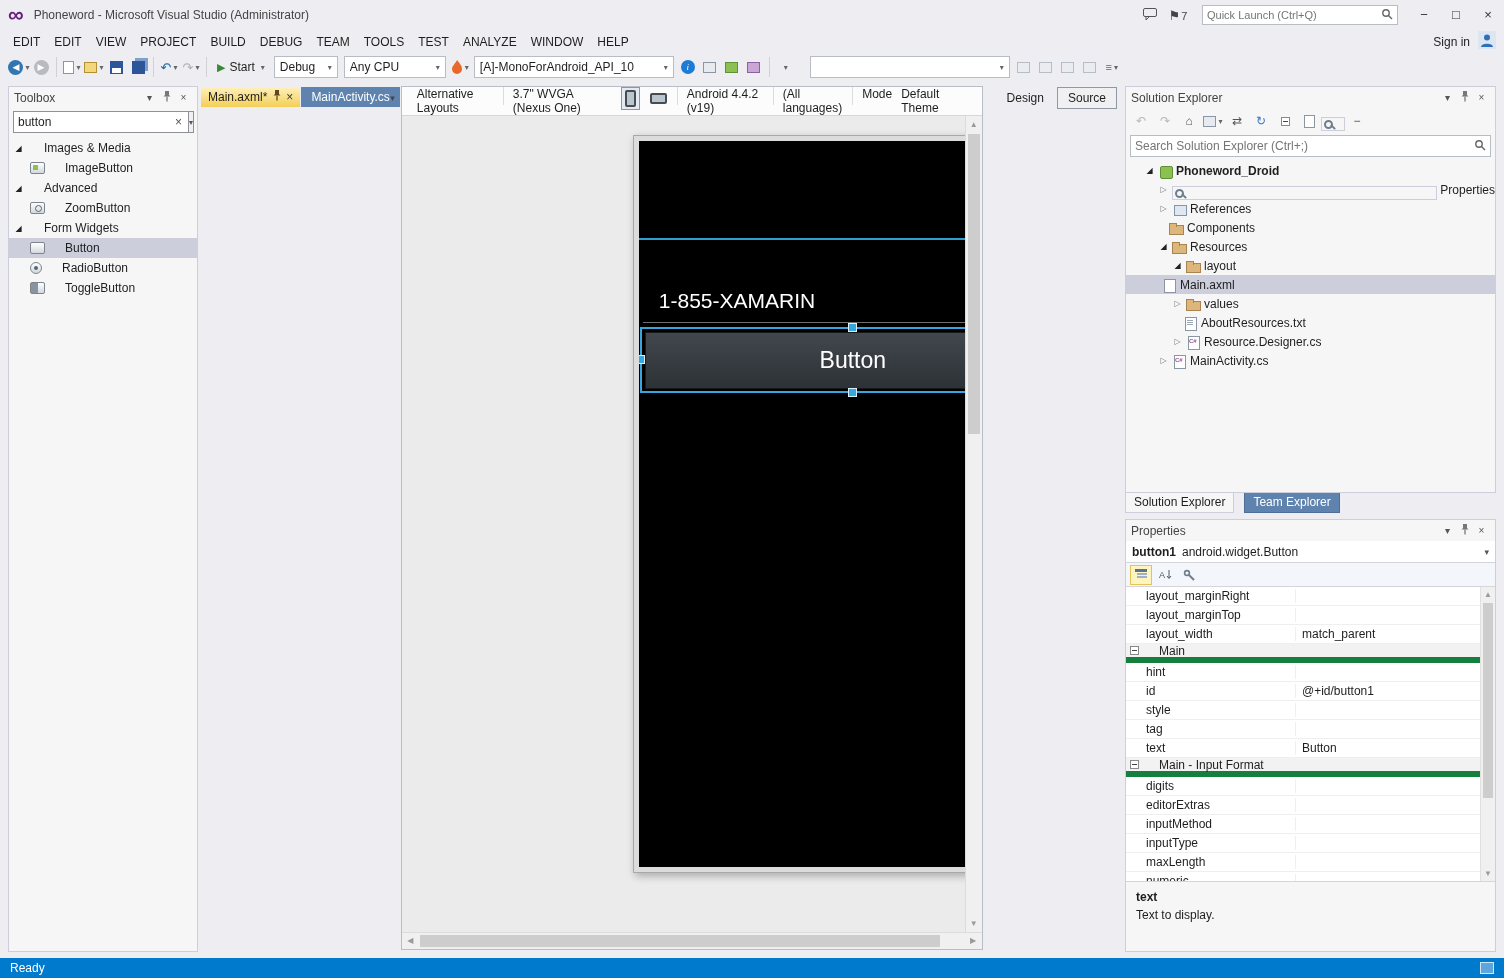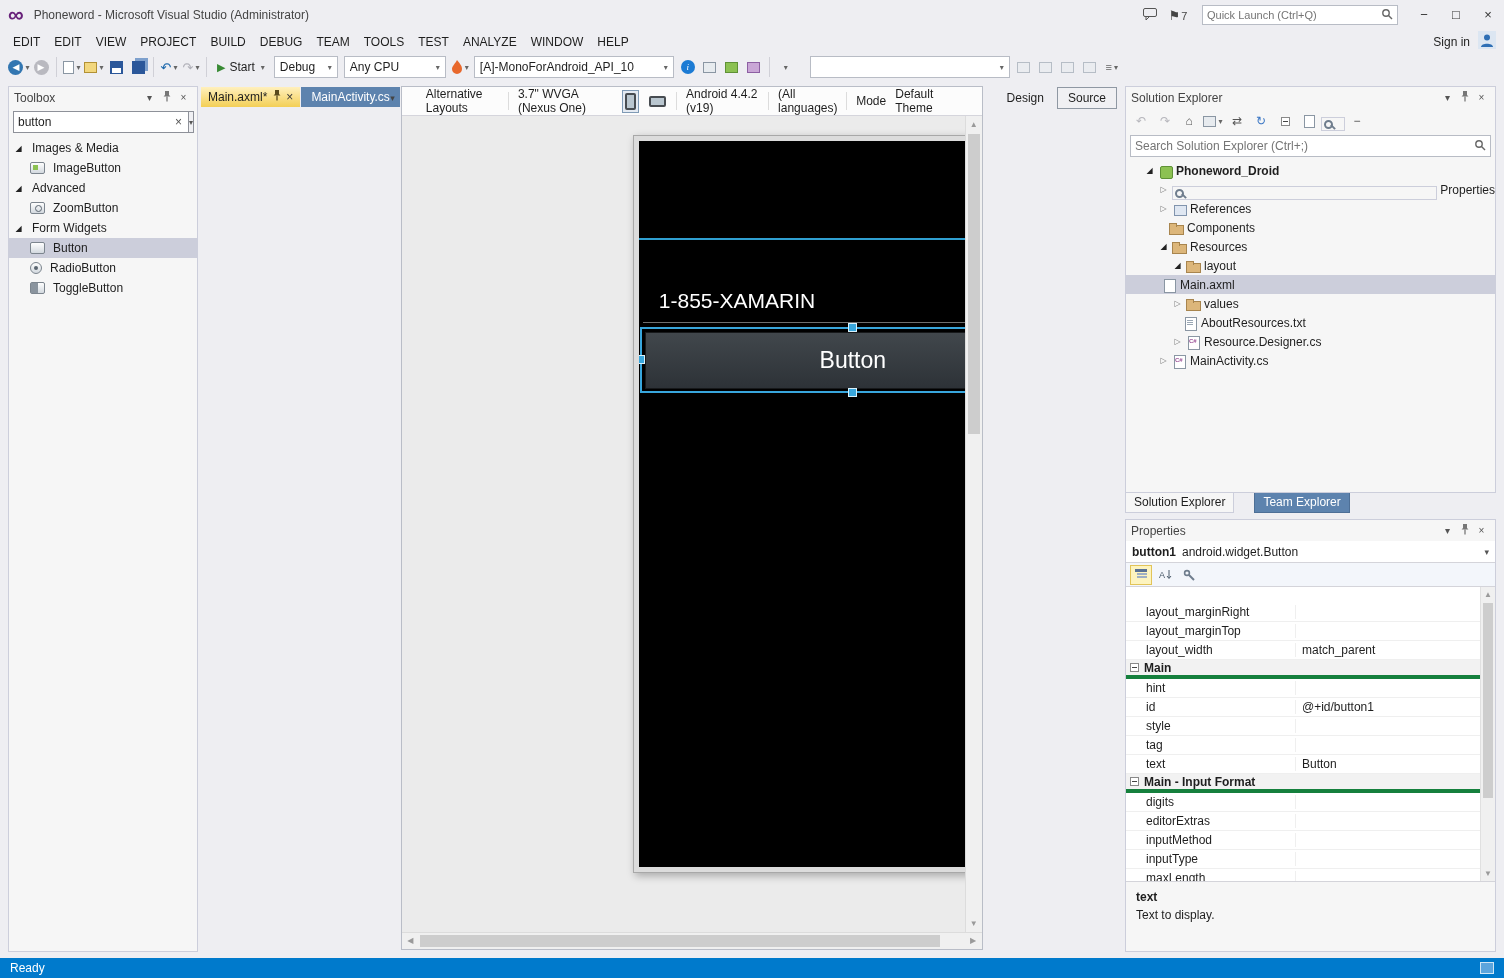--- a/index.html
+++ b/index.html
@@ -50,21 +50,21 @@
   .panelhead .ptitle{flex:1}
   .hicon{width:17px;text-align:center;color:#555;font-size:10px}
 
   
   .toolbox{position:absolute;left:8px;top:5px;width:190px;bottom:6px;background:#f6f6f6;border:1px solid #cccedb;display:flex;flex-direction:column}
   .tbx-search{display:flex;margin:3px 4px 5px;height:22px}
   .tbx-inp{flex:1;display:flex;align-items:center;background:#fff;border:1px solid #8e9199;padding:0 4px}
   input.plain{border:0;outline:0;flex:1;min-width:0;font:12px "Liberation Sans",sans-serif;color:#1e1e1e;background:transparent}
   .clr{color:#555;font-size:12px;padding:0 2px}
   .drop{width:17px;border:1px solid #8e9199;border-left:0;display:flex;align-items:center;justify-content:center;background:#f0f0f3;color:#555;font-size:8px}
-  .tbx-row{height:20px;display:flex;align-items:center;padding-left:4px;gap:8px}
+  .tbx-row{height:20px;display:flex;align-items:center;padding-left:4px;gap:20px}
   .tbx-row.item{padding-left:21px}
   .tbx-row.selrow{background:#cccedb}
   .exp{width:11px;font-size:8px;color:#222;text-align:center;flex:none}
   .exp.open::before{content:"◢"}
   .exp.closed::before{content:"▷";color:#7c7c7c}
   .wic{width:15px;height:12px;border:1px solid #7c858e;background:linear-gradient(#fefefe,#d3d9df);border-radius:2px;position:relative;flex:none}
   .wic.radio{width:12px;height:12px;border-radius:50%}
   .wic.radio::after{content:"";position:absolute;left:3px;top:3px;width:4px;height:4px;border-radius:50%;background:#5a6570}
   .wic.toggle::after{content:"";position:absolute;left:0;top:0;width:7px;height:10px;background:#8a949e}
   .wic.image::after{content:"";position:absolute;left:2px;top:2px;width:5px;height:5px;background:#8cc152}
@@ -72,21 +72,21 @@
 
   
   .editor{position:absolute;left:201px;top:5px;width:916px;bottom:8px;display:flex;flex-direction:row}
   .tabstrip{height:21px;display:flex;align-items:flex-end;position:relative;flex:none}
   .tab{height:20px;display:flex;align-items:center;padding:0 7px;margin-right:1px}
   .tab.gold{background:linear-gradient(#fff0bd,#f3cf56);color:#1e1e1e}
   .tab.blue{background:#5d83ae;color:#fff;padding:0 10px}
   .tclose{margin-left:4px;color:#3a3a3a;font-size:12px}
   .tabdrop{position:absolute;right:6px;bottom:4px;color:#444;font-size:9px}
   .edbody{flex:1;display:flex;flex-direction:column;border:1px solid #b9bdc7;min-height:0}
-  .dtoolbar{height:29px;background:#fcfcfc;border-bottom:1px solid #d5d5dc;display:flex;align-items:center;padding:0 24px;gap:9px;flex:none}
+  .dtoolbar{height:29px;background:#fcfcfc;border-bottom:1px solid #d5d5dc;display:flex;padding:0 15px;gap:9px;flex:none}
   .vsep{width:1px;height:18px;background:#dcdcdc}
   .devbtn{width:24px;height:23px;border:1px solid transparent;display:flex;align-items:center;justify-content:center}
   .devbtn.sel{border-color:#7f9ab5;background:#e4eaf2}
   .devglyph{width:11px;height:17px;border:2px solid #474c51;border-radius:2px;background:#b9c6cf}
   .devglyph.land{width:17px;height:11px}
   .dtheme{margin-left:auto;padding-right:6px}
   .surface{flex:1;position:relative;background:#ebebeb;overflow:hidden;min-height:0}
   .vscroll{position:absolute;top:0;right:0;bottom:0;width:17px;background:#f0f0f0;border-left:1px solid #dcdcdc}
   .varrow{height:17px;line-height:17px;text-align:center;color:#9a9a9a;font-size:8px}
   .varrow.down{position:absolute;bottom:0;left:0;right:0}
@@ -137,35 +137,35 @@
   .fico.cs::after{content:"C#";position:absolute;left:3px;top:3px;font-size:6px;font-weight:bold;color:#9b4f96}
   .fico.sln::before{content:"";position:absolute;left:1px;top:2px;width:12px;height:11px;background:#eef3fb;border:1px solid #7a8aa5}
   .fico.sln::after{content:"";position:absolute;left:3px;top:6px;width:8px;height:2px;background:#5b7fb3}
   .fico.proj::before{content:"";position:absolute;left:2px;top:2px;width:11px;height:11px;background:#8cc152;border:1px solid #5f9136;border-radius:2px}
   .fico.props::before{content:"";position:absolute;left:2px;top:2px;width:5px;height:5px;border:2px solid #6f7d8d;border-radius:50%}
   .fico.props::after{content:"";position:absolute;left:8px;top:8px;width:6px;height:2px;background:#6f7d8d;transform:rotate(45deg)}
   .fico.ref::before{content:"";position:absolute;left:2px;top:3px;width:11px;height:9px;background:#dfe7f2;border:1px solid #8194ad}
   .ptabs{height:20px;display:flex;flex:none}
   .ptab{padding:2px 8px}
   .ptab.active{background:#f6f6f6;border:1px solid #cccedb;border-top:0}
-  .ptab.inactive{background:#5d83ae;color:#fff;border:1px solid #4d6f96;border-top:0;margin-left:20px}
+  .ptab.inactive{background:#5d83ae;color:#fff;border:1px solid #4d6f96;border-top:0;margin-left:10px}
 
   
   .props{flex:1;margin-top:6px;background:#f6f6f6;border:1px solid #cccedb;display:flex;flex-direction:column;min-height:0}
   .objrow{height:22px;background:#fff;border-bottom:1px solid #d4d4da;display:flex;align-items:center;padding:0 6px;gap:6px;flex:none}
   .objcar{margin-left:auto;color:#555;font-size:9px}
   .ptoolbar{height:24px;background:#f3f6fb;border-bottom:1px solid #d4d4da;display:flex;align-items:center;padding:0 4px;gap:2px;flex:none}
   .pticon{width:22px;height:20px;display:flex;align-items:center;justify-content:center;color:#4a5a6a}
   .pticon.sel{background:#fdf4bf;border:1px solid #e2c458}
   .pgrid{height:295px;position:relative;overflow:hidden;background:#fff;border-bottom:1px solid #d4d4da;flex:none}
-  .rows{position:absolute;left:0;top:16px;right:15px}
+  .rows{position:absolute;left:0;top:0;right:15px}
   .prow{height:19px;display:flex;border-bottom:1px solid #efefef;align-items:center}
   .pname{width:170px;padding:0 4px 0 20px;border-right:1px solid #efefef;overflow:hidden;white-space:nowrap}
   .pval{flex:1;padding:0 6px;overflow:hidden;white-space:nowrap}
-  .prow.cat{background:#f2f2f2;font-weight:bold;padding-left:4px;gap:5px;border-bottom:4px solid #15803d}
+  .prow.cat{background:#f2f2f2;font-weight:normal;padding-left:4px;gap:20px;border-bottom:6px solid #15803d}
   .catbox{width:9px;height:9px;border:1px solid #898989;background:#fff;position:relative;flex:none}
   .catbox::after{content:"";position:absolute;left:1px;right:1px;top:3px;height:1px;background:#444}
   .gsb{position:absolute;top:0;right:0;bottom:0;width:15px;background:#f0f0f0;border-left:1px solid #e0e0e0}
   .gsb .varrow{height:15px;line-height:15px}
   .gthumb{position:absolute;top:16px;left:2px;right:2px;height:195px;background:#cdcdcd}
   .pdesc{flex:1;padding:8px 10px;min-height:0}
   .pdesc-title{font-weight:bold;margin-bottom:4px}
 
   
   .statusbar{position:absolute;left:0;right:0;bottom:0;height:20px;background:#007acc;color:#fff;display:flex;align-items:center;padding:0 10px}

